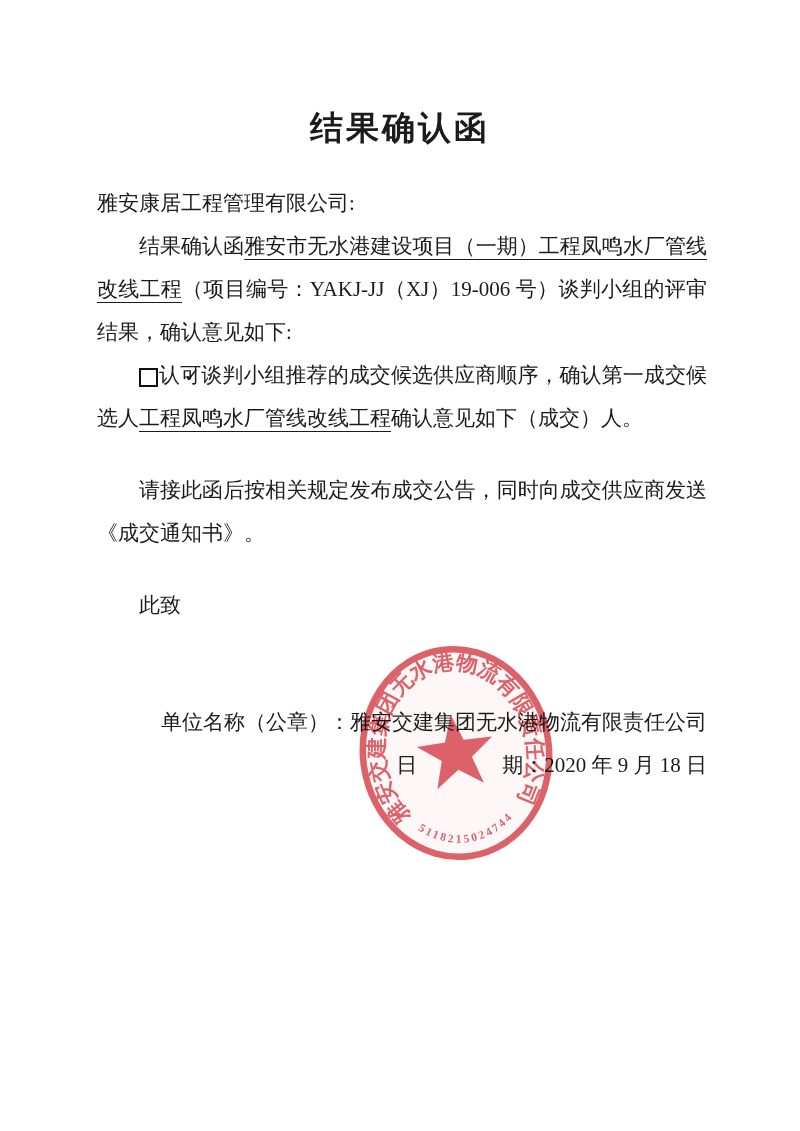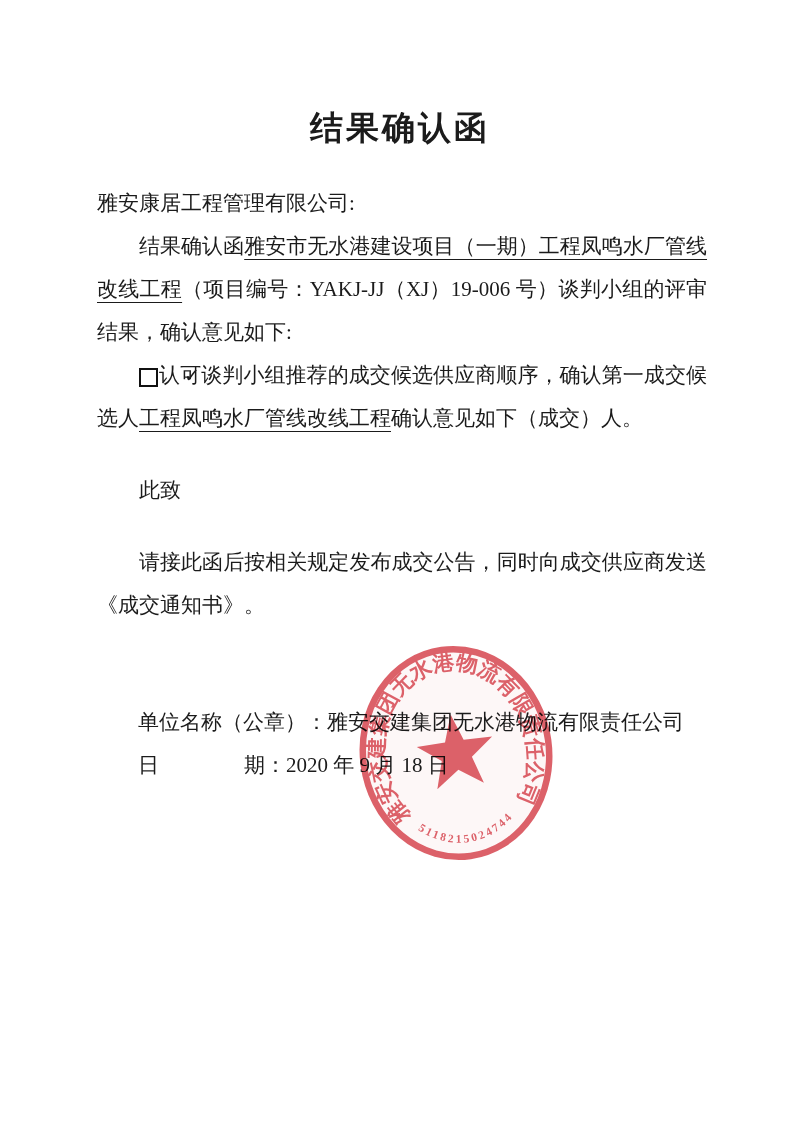--- a/index.html
+++ b/index.html
@@ -53,21 +53,21 @@
   }
   .checkbox .check {
     font-family: "DejaVu Sans", sans-serif;
     font-size: 19px;
     font-weight: bold;
     position: relative;
     top: -3px;
     left: 1px;
   }
   .sig { margin-top: 74px; }
-  .sig-row { display: flex; text-indent: 0; margin-left: 41px; }
+  .sig-row { display: flex; text-indent: 0; margin-left: 41px; justify-content: flex-end; }
   .date-label {
     display: inline-flex;
     justify-content: space-between;
     width: 148px;
     flex: 0 0 148px;
   }
   .stamp {
     position: absolute;
     left: 356px;
     top: 642px;
@@ -91,23 +91,23 @@
   <h1 class="title">结果确认函</h1>
 
   <div class="body">
 
     <p class="para">雅安康居工程管理有限公司:</p>
 
     <p class="para indent"><span>结果确认函</span><span class="u">雅安市无水港建设项目（一期）工程凤鸣水厂管线改线工程</span><span>（项目编号：YAKJ-JJ（XJ）19-006 号）谈判小组的评审结果，确认意见如下:</span></p>
 
     <p class="para indent"><span class="checkbox"><span class="check">✓</span></span><span>认可谈判小组推荐的成交候选供应商顺序，确认第一成交候选人</span><span class="u">工程凤鸣水厂管线改线工程</span><span>确认意见如下（成交）人。</span></p>
 
+    <p class="para indent gap-above">请接此函后按相关规定发布成交公告，同时向成交供应商发送《成交通知书》。</p>
+
     <p class="para indent gap-above">此致</p>
-
-    <p class="para indent gap-above">请接此函后按相关规定发布成交公告，同时向成交供应商发送《成交通知书》。</p>
 
     <div class="sig">
       <div class="sig-row">
         <span>单位名称（公章）：</span>
           <span>雅安交建集团无水港物流有限责任公司</span>
       </div>
       <div class="sig-row">
         <span class="date-label">
             <span>日</span>
             <span>期：</span>

